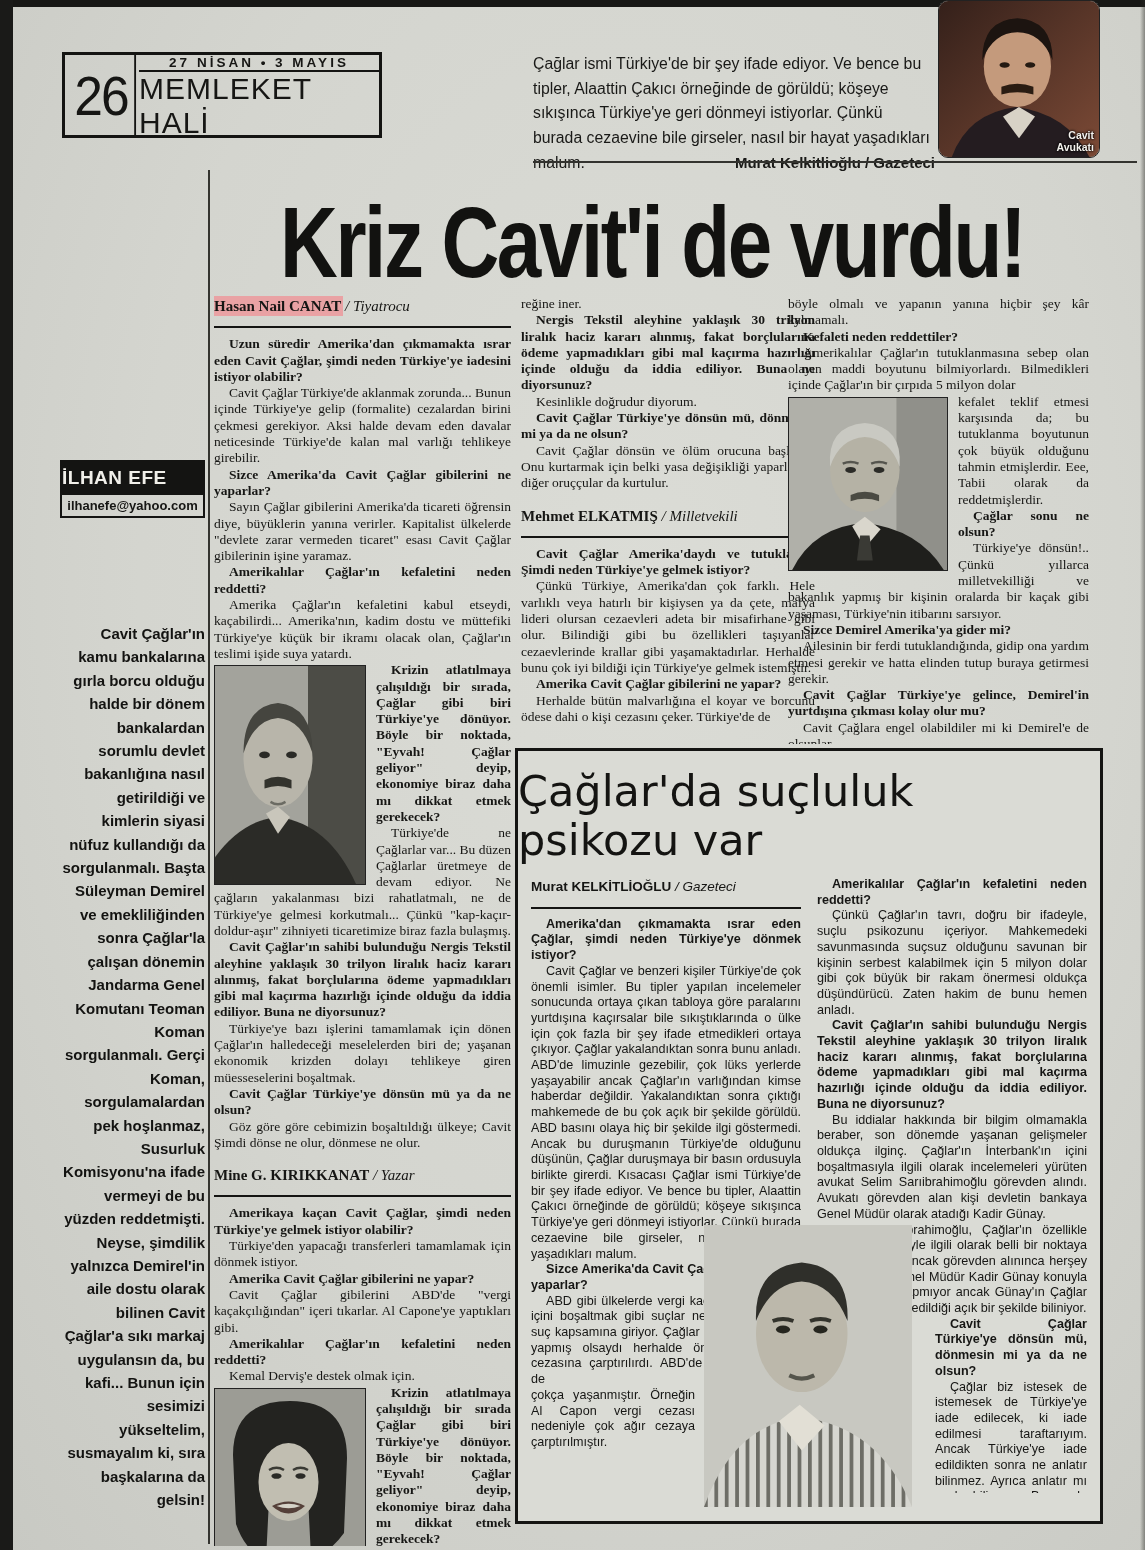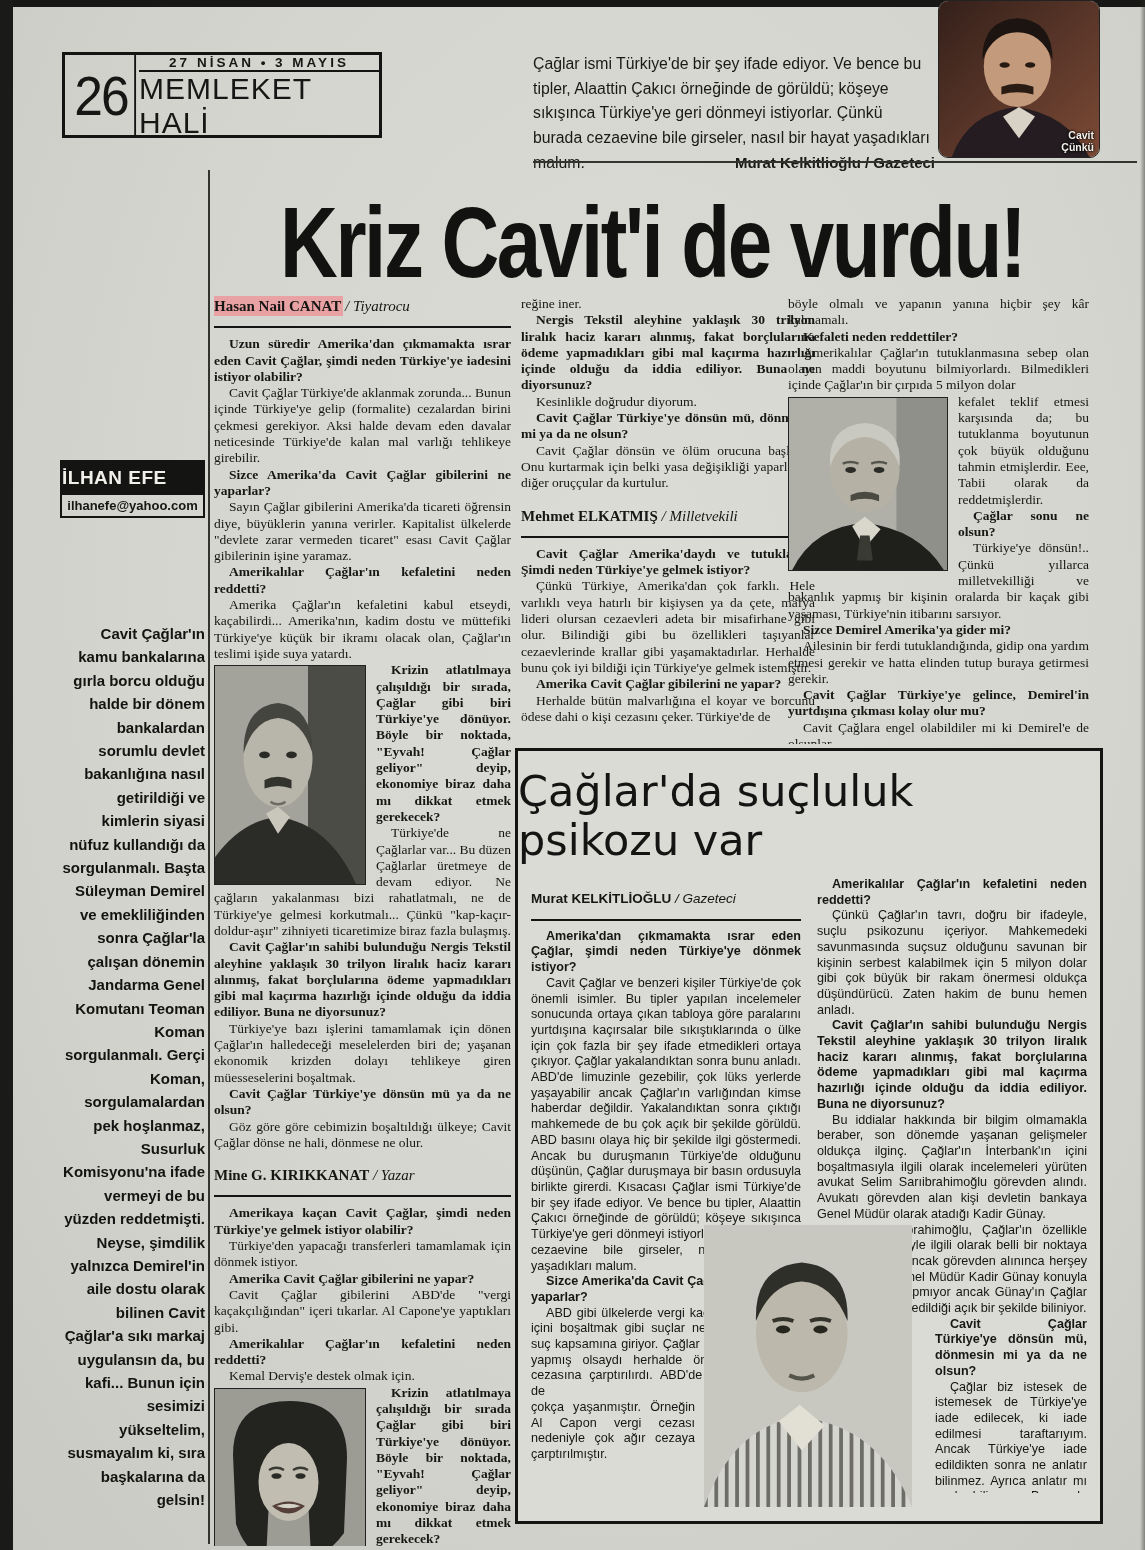--- a/index.html
+++ b/index.html
@@ -80,21 +80,21 @@
   .spacer { background:transparent; }
 
   
   #box { position:absolute; left:515px; top:748px; width:588px; height:776px;
     border:3px solid #141412; box-sizing:border-box; background:#dadbd5; }
   #box-title { text-align:left; font-family:"DejaVu Sans","Liberation Sans",sans-serif;
     font-weight:400; font-size:43px; line-height:1.14; margin:16px 0 12px; color:#141412; }
   .box-cols { display:flex; gap:16px; padding:0 13px; }
   .box-col { width:271px; height:616px; overflow:hidden; text-align:justify;
     font-family:"Liberation Sans","DejaVu Sans",sans-serif; font-size:12.6px; line-height:15.7px; }
-  .box-col .byline { font-size:13.5px; margin-top:12px; }
+  .box-col .byline { font-size:13.5px; margin-top:0; }
   #box-photo { position:absolute; left:186px; top:474px; width:208px; height:282px;
     border:none; overflow:hidden; }
 </style>
 </head>
 <body>
 
 <div id="page">
   <div class="edge-top"></div>
   <div class="edge-left"></div>
   <div class="edge-right"></div>
@@ -125,21 +125,21 @@
       <path d="M8 100 Q18 72 48 68 Q80 72 94 100 Z" fill="#241c20"></path>
       <path d="M40 74 L50 68 L60 74 L50 88 Z" fill="#d8d2c6"></path>
       <ellipse cx="49" cy="42" rx="21" ry="26" fill="#c49a7c"></ellipse>
       <path d="M27 38 Q27 12 49 11 Q71 12 71 38 Q64 20 49 20 Q34 20 27 38 Z" fill="#1c1410"></path>
       <ellipse cx="41" cy="41" rx="3.2" ry="1.8" fill="#241a12"></ellipse>
       <ellipse cx="57" cy="41" rx="3.2" ry="1.8" fill="#241a12"></ellipse>
       <path d="M39 55 Q49 51 59 55 L59 60 Q49 57 39 60 Z" fill="#2a1c12"></path>
     </svg>
     <div class="photo-caption">
       <div>Cavit</div>
-      <div>Çünkü</div>
+      <div>Avukatı</div>
     </div>
   </div>
 
   <div id="headline">
     <span>Kriz Cavit'i de vurdu!</span>
   </div>
 
   <div id="sidebar">
     <div id="sidebar-author">İLHAN EFE</div>
     <div id="sidebar-email">ilhanefe@yahoo.com</div>
@@ -167,21 +167,21 @@
           <ellipse cx="51" cy="53" rx="3.6" ry="2" fill="#2a2a26"></ellipse>
           <path d="M33 68 Q42 64 51 68 L51 73 Q42 70 33 73 Z" fill="#33332d"></path>
           <path d="M37 81 Q42 84 47 81" stroke="#6b6b63" stroke-width="1.5" fill="none"></path>
         </svg>
       </div>
       <p class="para q">Krizin atlatılmaya çalışıldığı bir sırada, Çağlar gibi biri Türkiye'ye dönüyor. Böyle bir noktada, "Eyvah! Çağlar geliyor" deyip, ekonomiye biraz daha mı dikkat etmek gerekecek?</p>
       <p class="para a">Türkiye'de ne Çağlarlar var... Bu düzen Çağlarlar üretmeye de devam ediyor. Ne çağların yakalanması bizi rahatlatmalı, ne de Türkiye'ye gelmesi korkutmalı... Çünkü "kap-kaçır-doldur-aşır" zihniyeti ticaretimize biraz fazla bulaşmış.</p>
       <p class="para q">Cavit Çağlar'ın sahibi bulunduğu Nergis Tekstil aleyhine yaklaşık 30 trilyon liralık haciz kararı alınmış, fakat borçlularına ödeme yapmadıkları gibi mal kaçırma hazırlığı içinde olduğu da iddia ediliyor. Buna ne diyorsunuz?</p>
       <p class="para a">Türkiye'ye bazı işlerini tamamlamak için dönen Çağlar'ın halledeceği meselelerden biri de; yaşanan ekonomik krizden dolayı tehlikeye giren müesseselerini boşaltmak.</p>
       <p class="para q">Cavit Çağlar Türkiye'ye dönsün mü ya da ne olsun?</p>
-      <p class="para a">Göz göre göre cebimizin boşaltıldığı ülkeye; Cavit Çağlar dönse ne hali, dönmese ne olur.</p>
+      <p class="para a">Göz göre göre cebimizin boşaltıldığı ülkeye; Cavit Şimdi dönse ne olur, dönmese ne olur.</p>
       <div class="byline"><span class="byline-name">Mine G. KIRIKKANAT</span><span class="byline-role"> / Yazar</span></div>
       <p class="para q">Amerikaya kaçan Cavit Çağlar, şimdi neden Türkiye'ye gelmek istiyor olabilir?</p>
       <p class="para a">Türkiye'den yapacağı transferleri tamamlamak için dönmek istiyor.</p>
       <p class="para q">Amerika Cavit Çağlar gibilerini ne yapar?</p>
       <p class="para a">Cavit Çağlar gibilerini ABD'de "vergi kaçakçılığından" içeri tıkarlar. Al Capone'ye yaptıkları gibi.</p>
       <p class="para q">Amerikalılar Çağlar'ın kefaletini neden reddetti?</p>
       <p class="para a">Kemal Derviş'e destek olmak için.</p>
       <div class="photo float-left" style="width: 150px; height: 195px;">
         <svg width="100%" height="100%" viewBox="0 0 100 130" preserveAspectRatio="none">
           <rect width="100" height="130" fill="#9c9c95"></rect>

